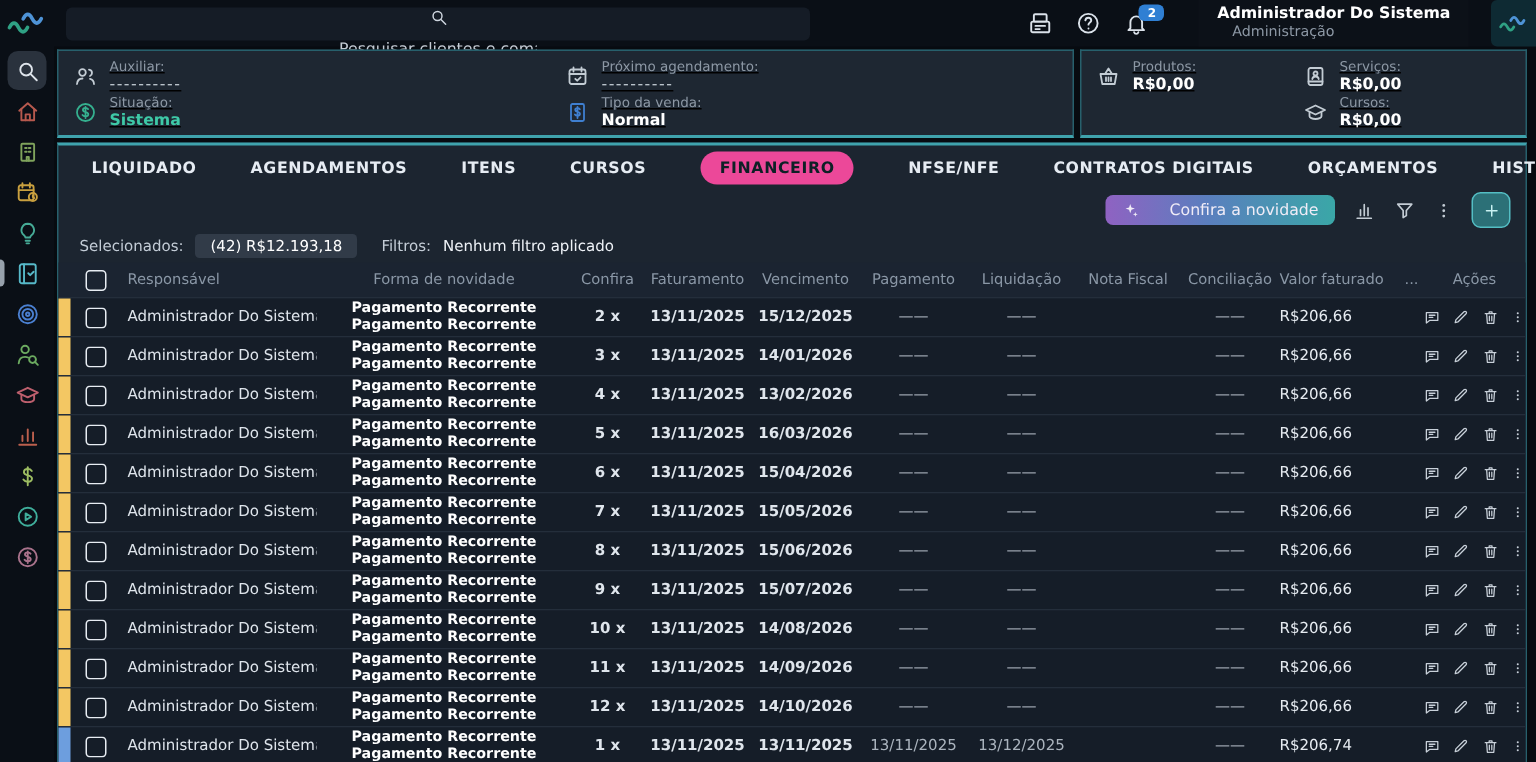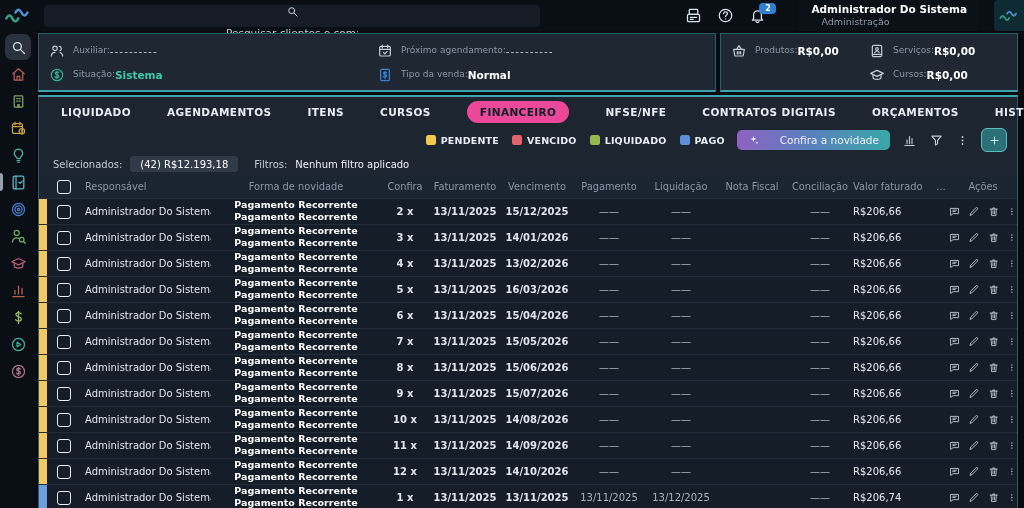--- a/index.html
+++ b/index.html
@@ -44,21 +44,21 @@
 
   
   #summary{position:absolute;left:38px;top:33px;width:980px;height:59px;display:flex;gap:4px;z-index:2;}
   .panel{background:#1e2732;border:1px solid #27606c;border-bottom:2px solid #3fa3ad;
          box-sizing:border-box;display:grid;grid-template-columns:1fr 1fr;padding:5px 10px 4px 10px;}
   .panel.p1{flex:0 0 678px;}
   .panel.p2{flex:1;}
   .sum-col{display:flex;flex-direction:column;justify-content:space-between;}
   .sum-item{display:flex;align-items:center;gap:8px;height:24px;}
   .sum-ic{width:16px;height:16px;color:#c3ccd4;flex:0 0 auto;}
-  .sum-txt{display:flex;line-height:1.15;}
+  .sum-txt{display:flex;flex-direction:column;line-height:1.15;text-decoration:underline;}
   .sum-label{color:#8d98a5;font-size:9px;}
   .sum-value{color:#fff;font-size:10.5px;font-weight:bold;}
   .sum-value.dash{color:#c3ccd4;font-weight:normal;letter-spacing:1px;}
   .sum-value.teal{color:#3ec9a7;}
 
   
   #main{position:absolute;left:38px;top:95px;width:980px;height:413px;background:#1c2530;
         border:1px solid #27606c;border-top:2px solid #3fa3ad;border-bottom:none;box-sizing:border-box;}
   .tabs{height:30px;display:flex;align-items:center;padding-left:22px;gap:36px;}
   .tab{color:#e6ecf3;font-size:10.5px;font-weight:bold;letter-spacing:.4px;cursor:pointer;white-space:nowrap;}
@@ -392,38 +392,20 @@
       <div class="tab normal">ITENS</div>
       <div class="tab normal">CURSOS</div>
       <div class="tab active">FINANCEIRO</div>
       <div class="tab normal">NFSE/NFE</div>
       <div class="tab normal">CONTRATOS DIGITAIS</div>
       <div class="tab normal">ORÇAMENTOS</div>
       <div class="tab normal">HISTÓRICOS</div>
   </nav>
 
   <div class="controls">
-    <div class="legend">
-      <div class="lg-item">
-          <span class="sw" style="background: rgb(242, 201, 76);"></span>
-          <span class="lg-label">PENDENTE</span>
-        </div>
-        <div class="lg-item">
-          <span class="sw" style="background: rgb(226, 99, 107);"></span>
-          <span class="lg-label">VENCIDO</span>
-        </div>
-        <div class="lg-item">
-          <span class="sw" style="background: rgb(149, 184, 79);"></span>
-          <span class="lg-label">LIQUIDADO</span>
-        </div>
-        <div class="lg-item">
-          <span class="sw" style="background: rgb(95, 143, 216);"></span>
-          <span class="lg-label">PAGO</span>
-        </div>
-    </div>
     <div class="novidade">
       <span class="nv-ic" data-icon="sparkle-icon">
           <svg viewBox="0 0 24 24" fill="currentColor">
             <path d="M11 4l1.6 4.6L17.2 10l-4.6 1.6L11 16.2l-1.6-4.6L4.8 10l4.6-1.4z"></path>
             <path d="M17.8 14.5l.8 2.4 2.4.8-2.4.8-.8 2.4-.8-2.4-2.4-.8 2.4-.8z"></path>
           </svg>
         </span>
       <span>Confira a novidade</span>
     </div>
     <span class="tool-ic" data-icon="bar-chart-icon">

